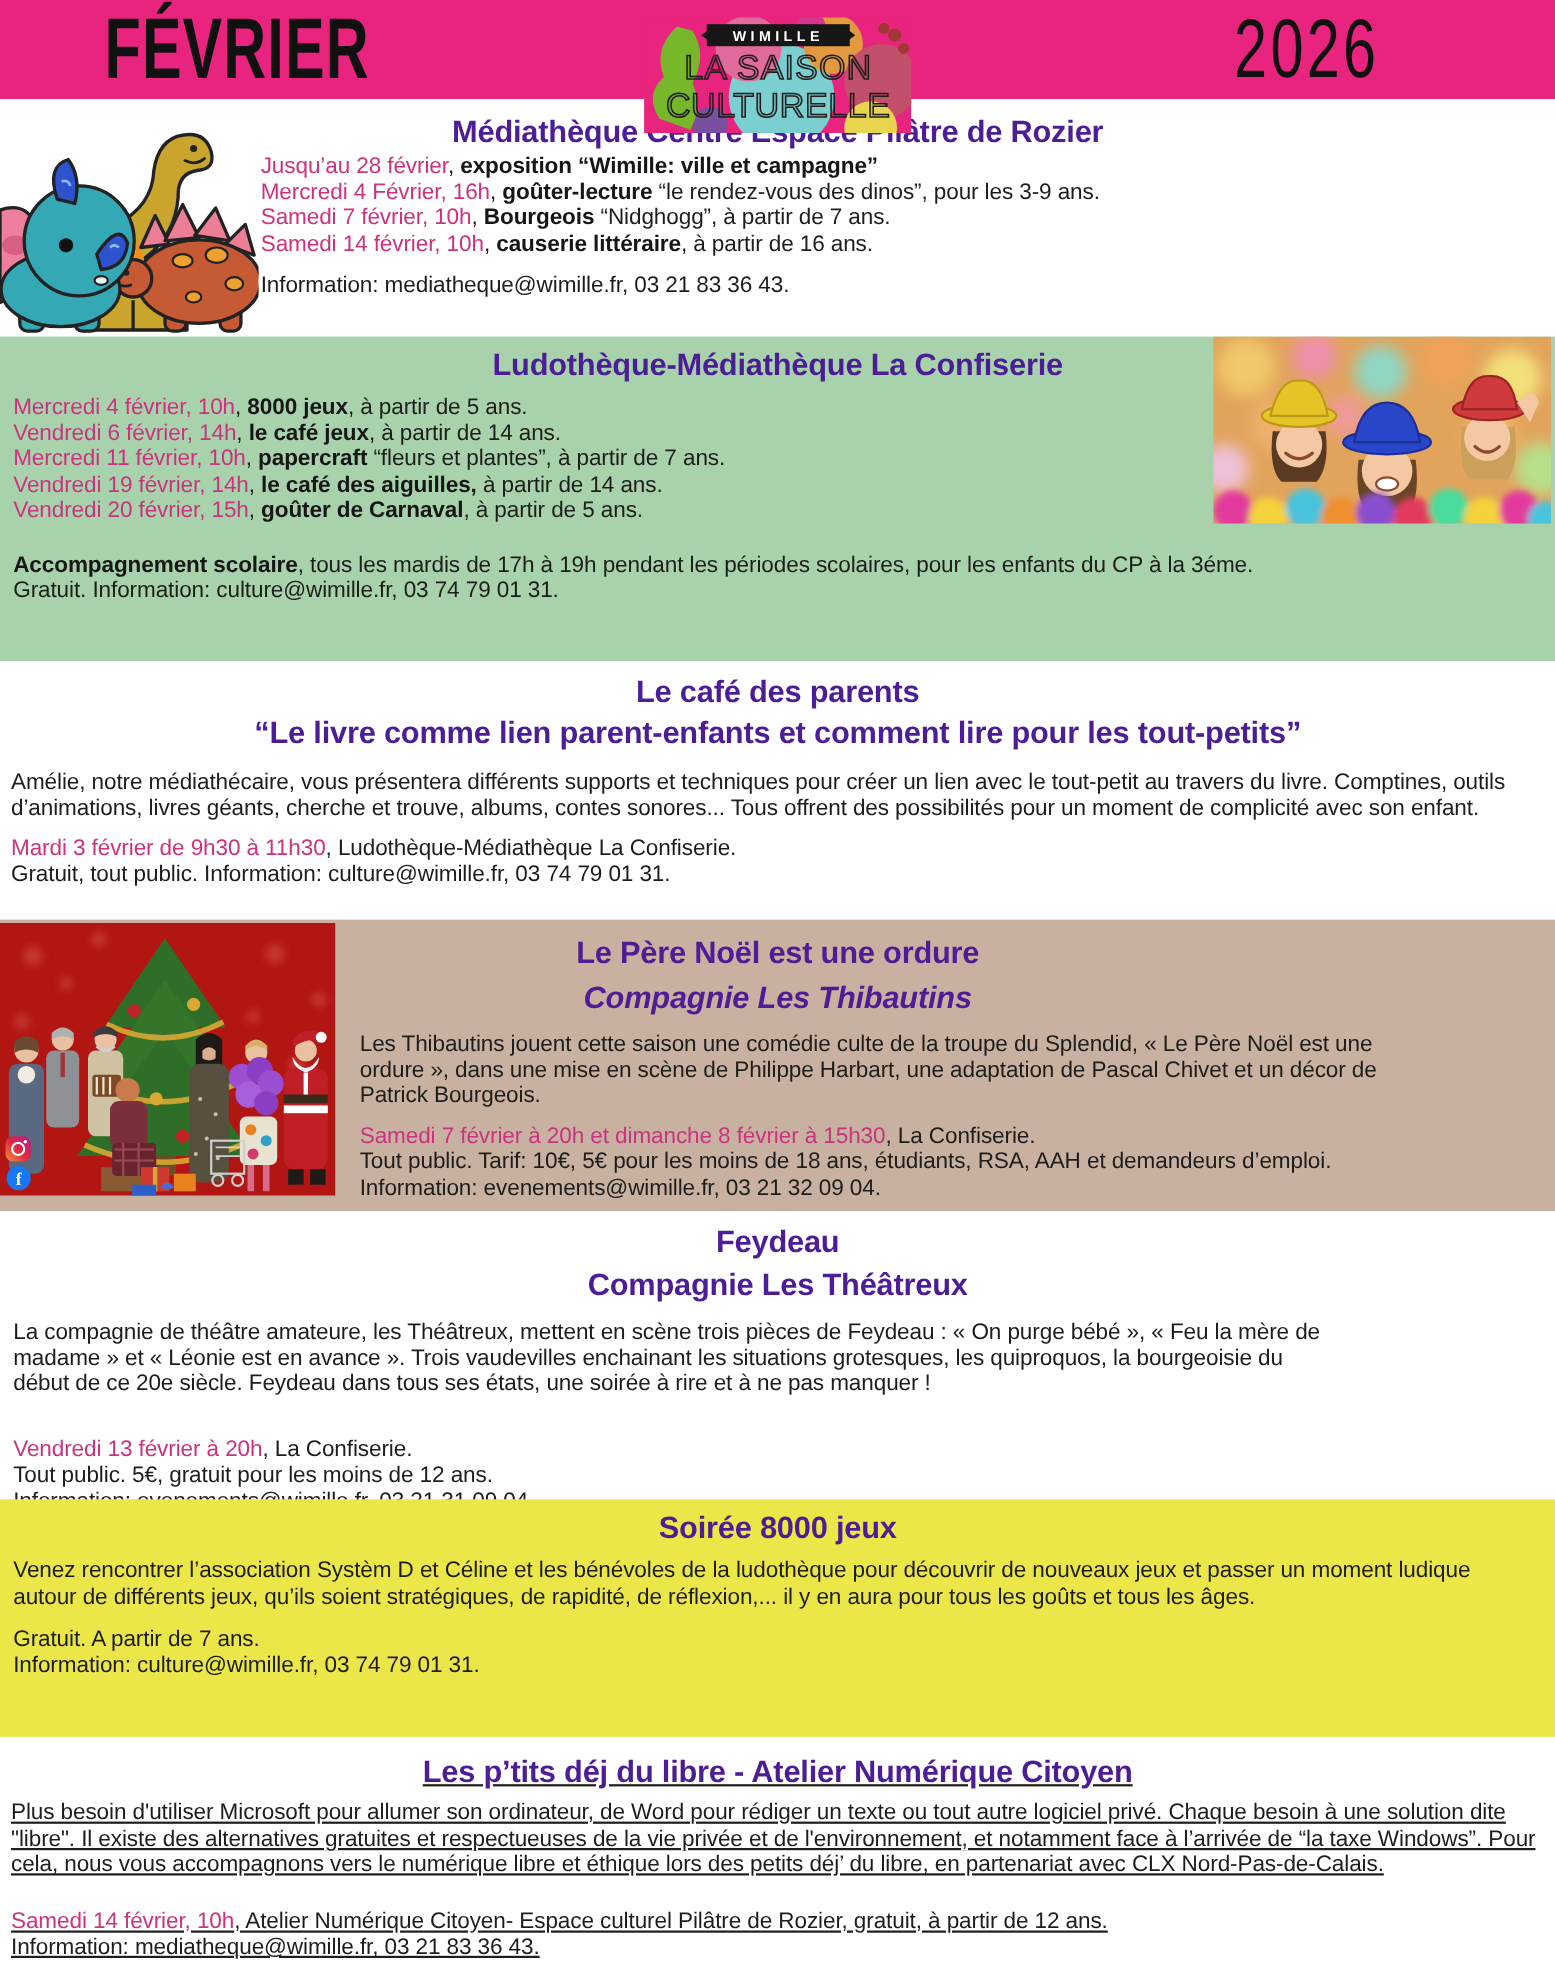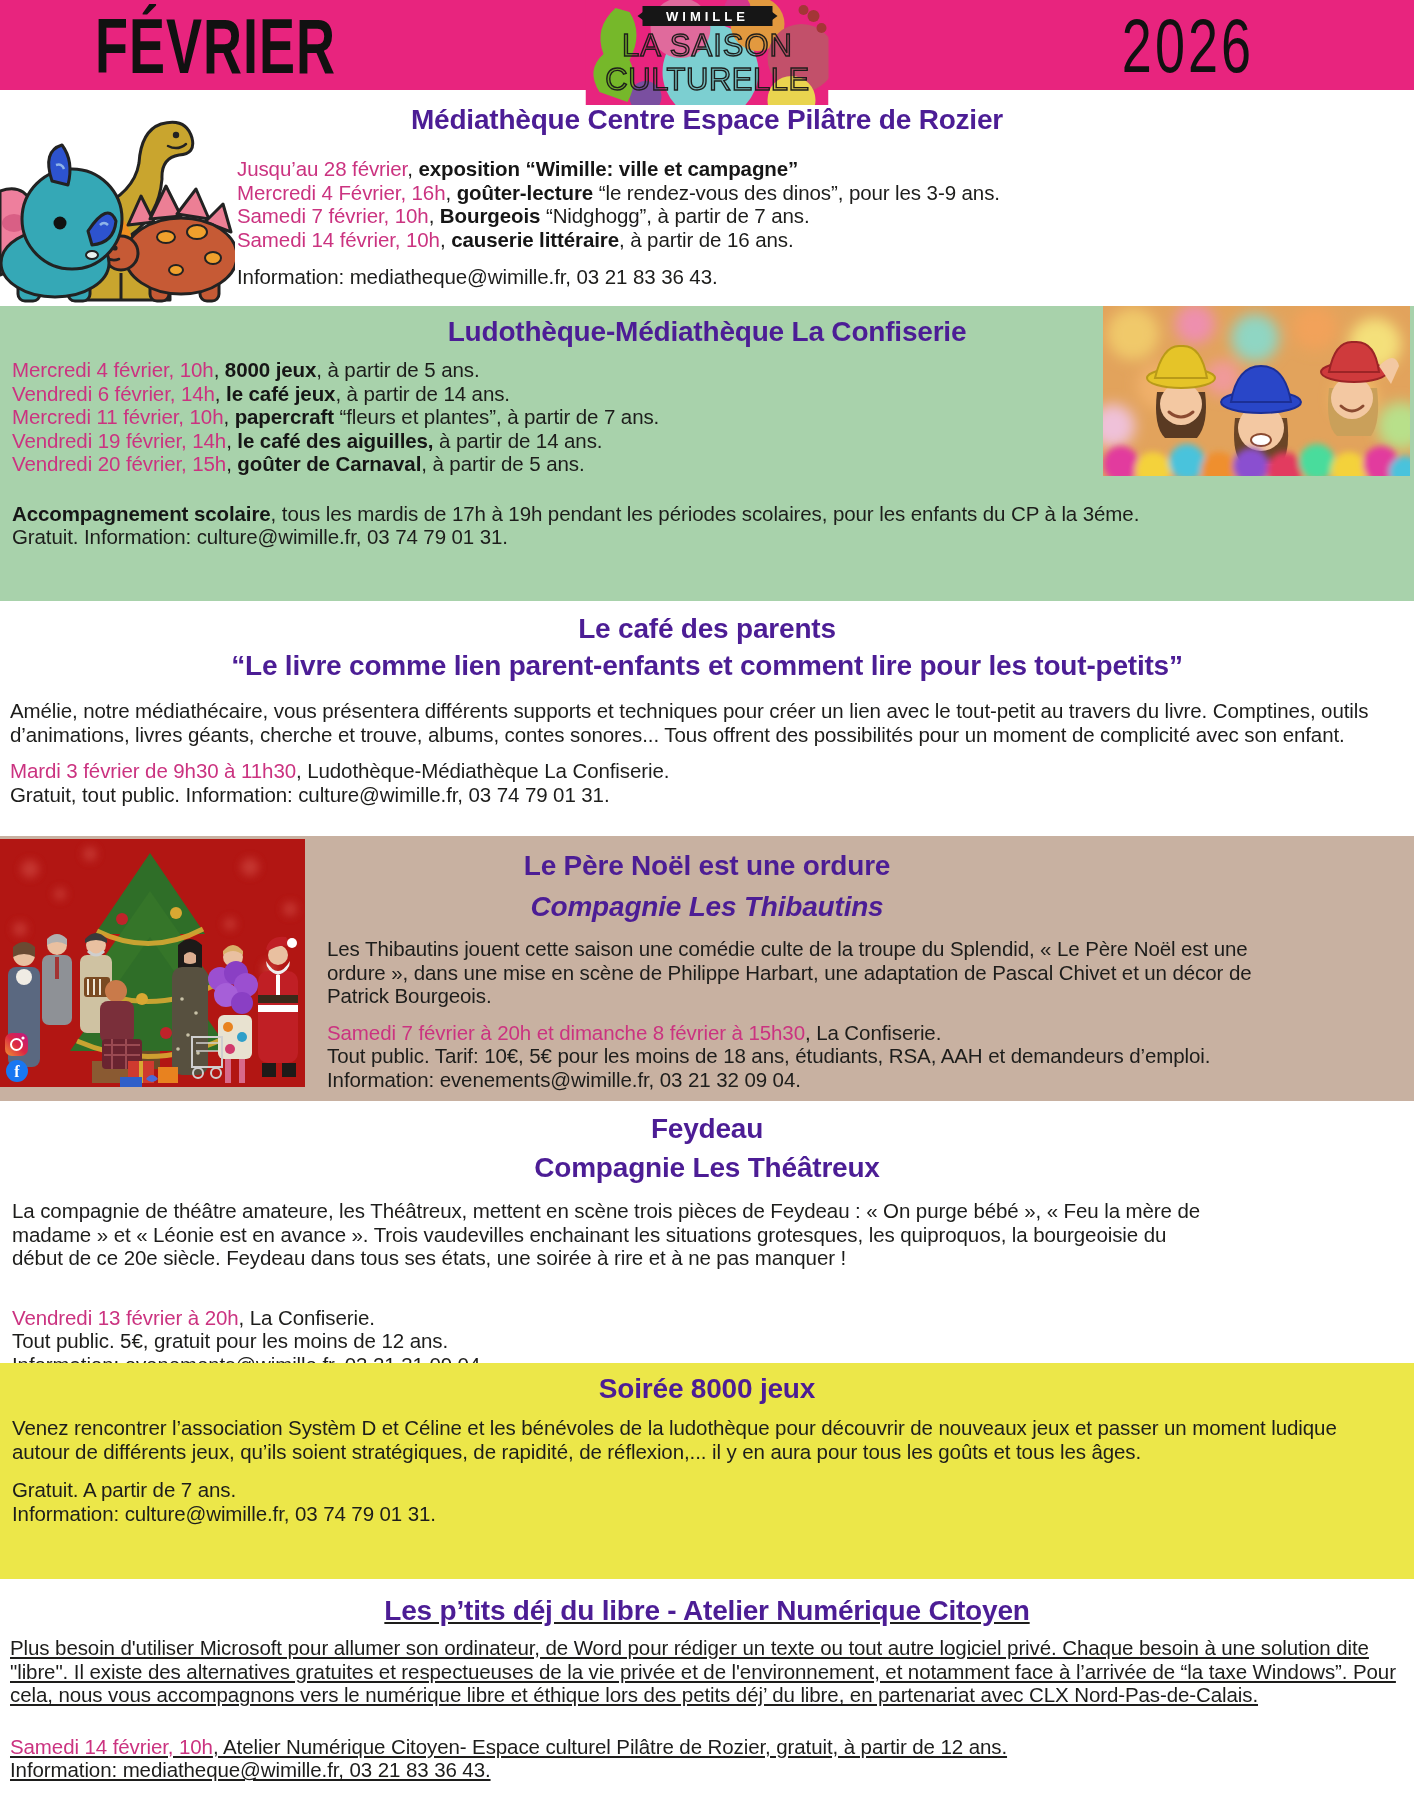--- a/index.html
+++ b/index.html
@@ -7,41 +7,41 @@
   .page{position:relative;width:1414px;height:1795px;background:#fff;overflow:hidden;margin:0 auto;}
 
   
   .topbar{position:relative;height:90px;background:var(--header-bg,#E8247E);
           display:flex;align-items:center;justify-content:space-between;
           padding:0 160px 0 95px;box-sizing:border-box;}
   .month{font-size:54px;font-weight:700;letter-spacing:1px;color:#111;
          transform:scaleY(1.45);transform-origin:left center;}
   .year{font-size:54px;font-weight:400;letter-spacing:3px;color:#111;
         transform:scaleY(1.4);transform-origin:right center;}
-  .logo{position:absolute;left:50%;top:0;transform:translateX(-50%);
+  .logo{position:absolute;left:50%;top:16px;transform:translateX(-50%);
         width:243px;height:105px;z-index:3;}
   .logo svg{display:block;}
 
   
   .sec{position:relative;box-sizing:border-box;}
   .sec-title,.sec-sub{margin:0;text-align:center;font-size:28px;font-weight:700;
         letter-spacing:-0.2px;color:#4c1d95;line-height:1.25;}
   .sec-content{box-sizing:border-box;}
   .block{box-sizing:border-box;}
   .block + .block{margin-top:16px;}
   .line,.para{font-size:20.5px;line-height:1.15;letter-spacing:-0.1px;}
   .s-n{color:var(--text,#1d1d1b);}
   .s-b{font-weight:700;color:#161616;}
   .s-d{color:var(--accent-pink,#CB3380);}
   .s-r{color:var(--accent-red,#D4333F);}
 
   
   .sec-mediatheque{height:212px;padding-top:12px;}
   .dino{position:absolute;left:0;top:13px;width:235px;height:200px;}
-  .sec-mediatheque .sec-content{padding-left:237px;padding-right:10px;margin-top:20px;}
+  .sec-mediatheque .sec-content{padding-left:237px;padding-right:10px;margin-top:2px;}
 
   
   .sec-green{margin-top:4px;height:295px;background:var(--green-bg,#A8D2AB);
              padding:8px 12px 0 12px;}
   .sec-green .sec-title{margin-bottom:9px;}
   .carnival{position:absolute;top:0;right:4px;width:307px;height:170px;}
 
   
   .sec-cafe{height:235px;padding:10px 10px 0 10px;}
   .sec-cafe .sec-sub{margin-top:2px;}

